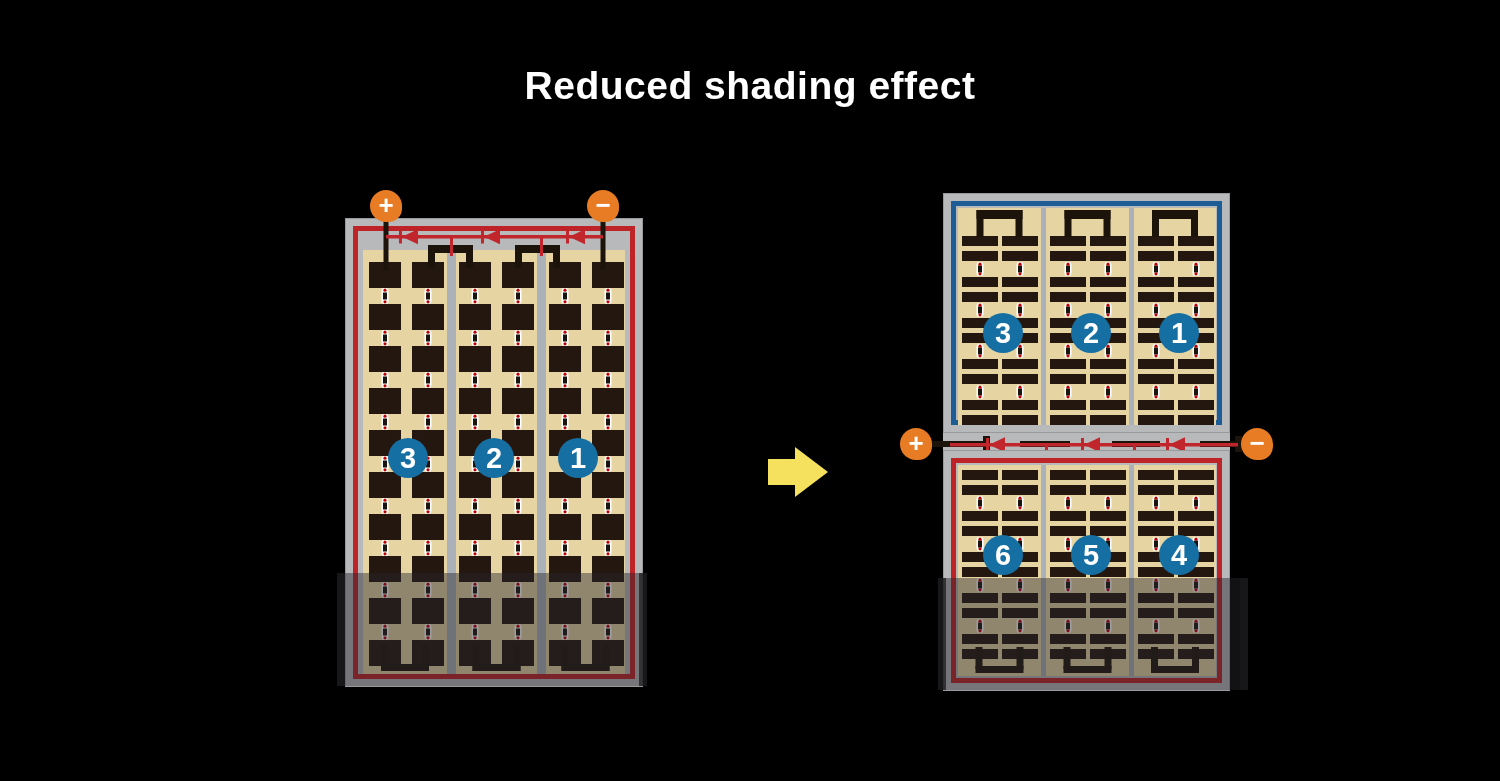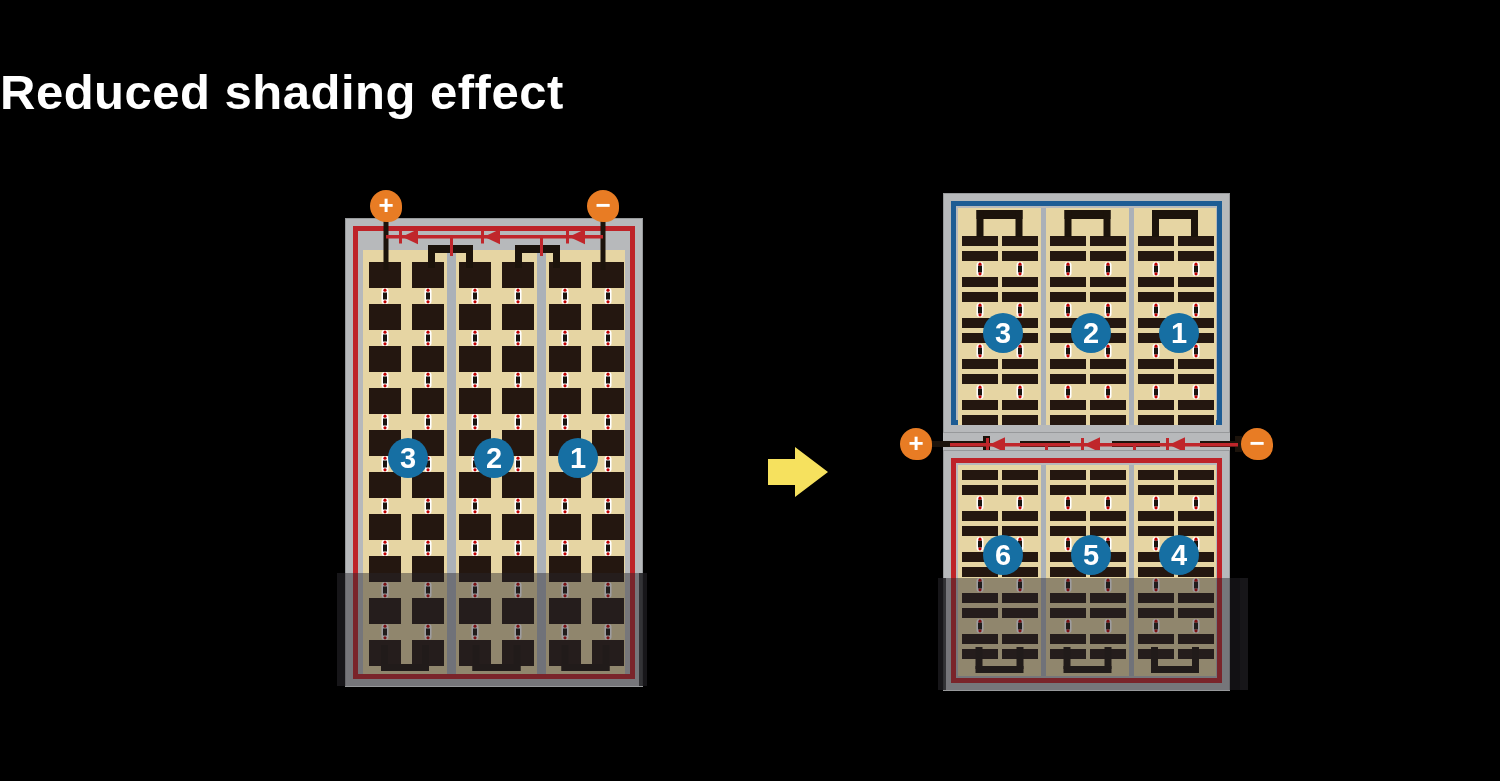--- a/index.html
+++ b/index.html
@@ -1,22 +1,22 @@
 <!DOCTYPE html>
 <html style="--orange: #e87c24; --badge-blue: #166fa3; --title-white: #ffffff; --shade: rgba(40,38,44,0.45); --shade-edge: rgba(25,25,28,0.72);"><head>
 <meta charset="utf-8">
 <style>
   html,body{margin:0;padding:0;background:#000;}
   .scene{
     position:relative;width:1500px;height:781px;background:#000;overflow:hidden;
     font-family:"Liberation Sans", sans-serif;
   }
   .title{
-    position:absolute;left:0;right:0;top:64px;text-align:left;
-    color:var(--title-white,#fff);font-size:49px;font-weight:bold;letter-spacing:.5px;
+    position:absolute;left:0;right:0;top:64px;text-align:center;
+    color:var(--title-white,#fff);font-size:39px;font-weight:bold;letter-spacing:.5px;
   }
   svg.graphic{position:absolute;display:block;}
   .terminal{
     position:absolute;width:32px;height:32px;border-radius:50% 50% 42% 50%;
     background:var(--orange,#e87c24);color:#fff;font-weight:bold;
     font-size:26px;line-height:30px;text-align:center;z-index:6;
   }
   .badge{
     position:absolute;width:40px;height:40px;border-radius:50%;
     background:var(--badge-blue,#166fa3);color:#fff;font-weight:bold;

